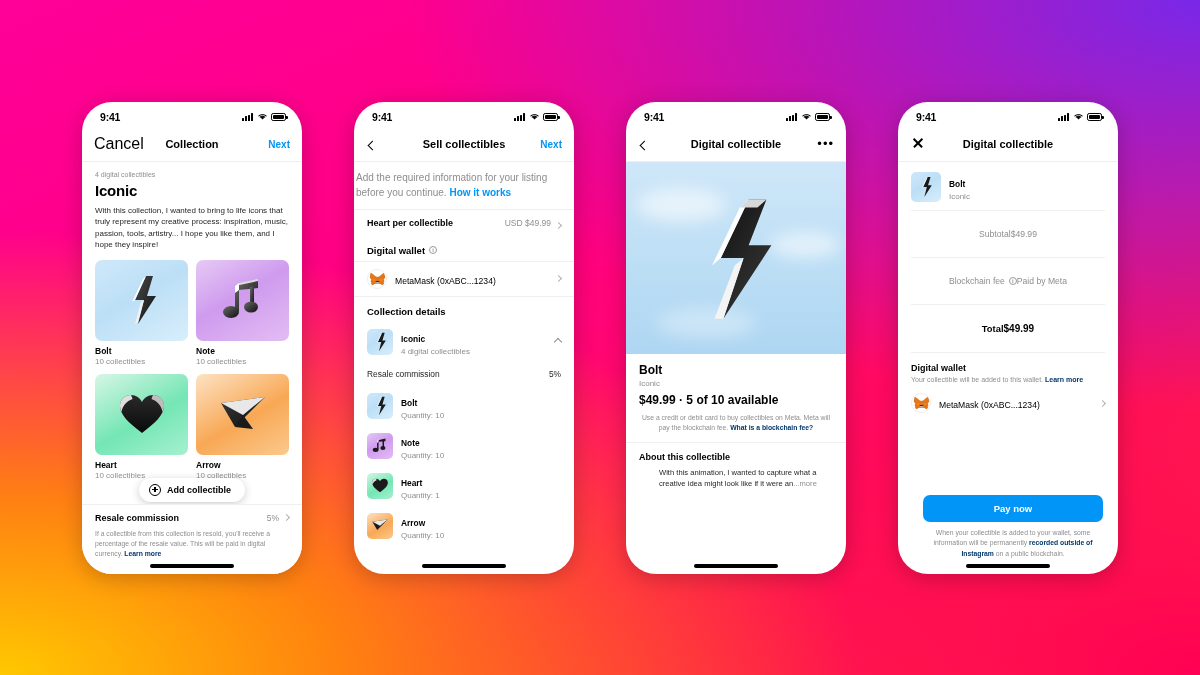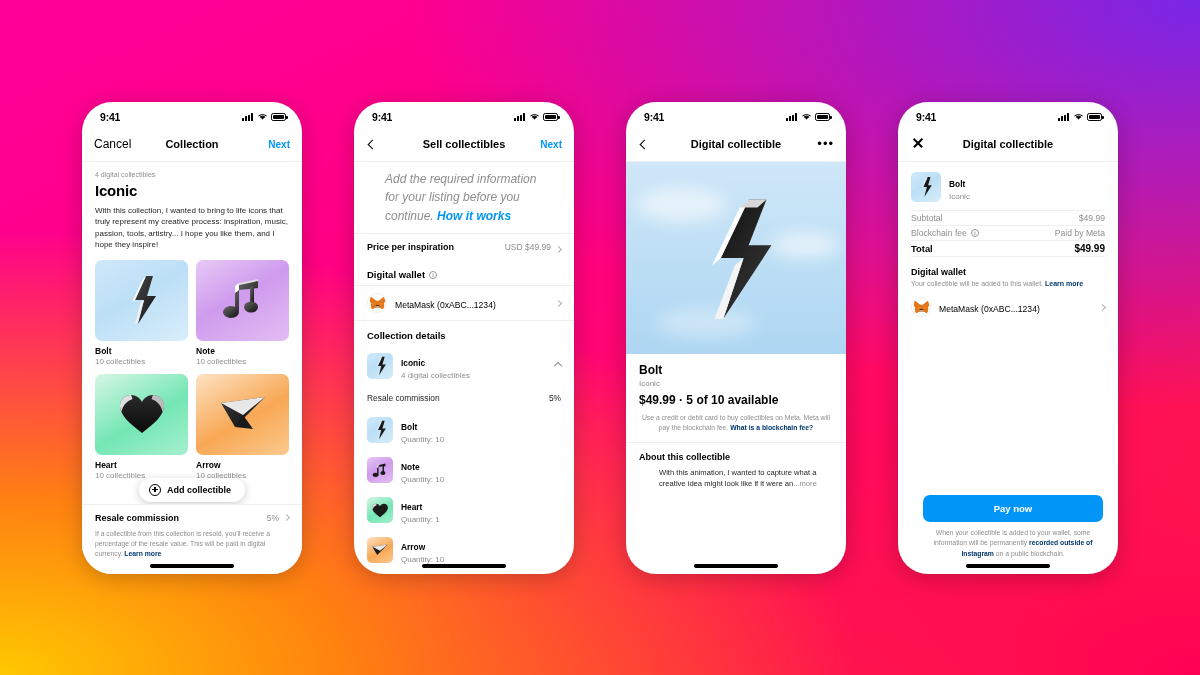--- a/index.html
+++ b/index.html
@@ -33,21 +33,21 @@
   .bars i { width: 2px; background: #000; border-radius: 0.5px; display: block; }
   .bars i:nth-child(1) { height: 3px; } .bars i:nth-child(2) { height: 4.5px; }
   .bars i:nth-child(3) { height: 6px; } .bars i:nth-child(4) { height: 8px; }
   .batt { width: 15px; height: 8px; border: 1px solid #000; border-radius: 2.2px; position: relative; }
   .batt::after { content:""; position:absolute; left:1px; top:1px; bottom:1px; right:1px; background:#000; border-radius:1px; }
   .batt::before { content:""; position:absolute; right:-2.5px; top:2.4px; width:1.5px; height:3px; background:#000; border-radius:0 1px 1px 0; }
 
   
   .navbar { height: 34px; display: flex; align-items: center; padding: 0 12px; border-bottom: 1px solid #efefef; flex: none; position: relative; }
   .nav-title { position: absolute; left: 0; right: 0; text-align: center; font-size: 11px; font-weight: bold; color: #000; pointer-events: none; }
-  .nav-left { font-size: 12px; color: #000; z-index: 2; }
+  .nav-left { font-size: 16px; color: #000; z-index: 2; }
   .nav-right { margin-left: auto; font-size: 10px; font-weight: bold; color: #0095F6; z-index: 2; }
   .chev-back { display:inline-block; width:7px; height:7px; border-left:1.6px solid #000; border-bottom:1.6px solid #000; transform: rotate(45deg); margin-left:3px; }
   .xmark { display:inline-block; width:12px; height:12px; position:relative; margin-left:2px; }
   .xmark::before, .xmark::after { content:""; position:absolute; left:0; top:5px; width:12px; height:1.6px; background:#000; }
   .xmark::before { transform: rotate(45deg);} .xmark::after { transform: rotate(-45deg);} 
   .dots { margin-left:auto; font-size: 13px; color:#000; line-height:0; letter-spacing:1px; z-index:2;}
 
   .body { flex: 1; overflow: hidden; position: relative; }
   .pad { padding: 0 13px; }
 
@@ -83,21 +83,21 @@
   .rb-label { font-size: 9px; font-weight: bold; color:#000; }
   .rb-value { font-size: 8.5px; color:#8e8e8e; display:flex; align-items:center; gap:5px; }
   .chev-r { display:inline-block; width:5px; height:5px; border-right:1.3px solid #b0b0b0; border-top:1.3px solid #b0b0b0; transform: rotate(45deg); }
   .fineprint { font-size: 6.8px; color:#8e8e8e; line-height:1.5; margin-top:6px; }
   .link { color:#00376B; font-weight:bold; }
   .link-blue { color:#0095F6; font-weight:bold; }
 
   .homebar { position:absolute; left:50%; transform:translateX(-50%); bottom:6px; width:84px; height:3.4px; background:#000; border-radius:3px; }
 
   
-  .intro { font-size: 12px; color:#8e8e8e; line-height:1.55; padding: 8px 31px 8px; font-style: italic; }
+  .intro { font-size: 10px; color:#8e8e8e; line-height:1.55; padding: 8px 2px 8px; }
   .listrow { display:flex; align-items:center; justify-content:space-between; padding: 8px 13px; border-top:1px solid #efefef; }
   .lr-left { font-size: 9px; font-weight:bold; color:#000; display:flex; align-items:center; gap:4px; }
   .lr-right { font-size: 8.5px; color:#8e8e8e; display:flex; align-items:flex-end; gap:5px; }
   .info-i { width:8px;height:8px;border:1.1px solid #9a9a9a;border-radius:50%;font-size:6px;color:#9a9a9a;display:inline-flex;align-items:center;justify-content:center;font-weight:bold;font-style:normal;line-height:1;}
   .section-h { font-size: 9.5px; font-weight:bold; color:#000; padding: 9px 13px 5px; }
   .item { display:flex; align-items:center; gap:8px; padding: 6px 13px; }
   .item .sq { width: 26px; height:26px; border-radius:5px; flex:none; display:flex;align-items:center;justify-content:center; }
   .item-txt .t { font-size: 8.4px; font-weight:bold; color:#000; }
   .item-txt .s { font-size: 8px; color:#8e8e8e; margin-top:1px; }
   .chev-up { margin-left:auto; width:6px;height:6px;border-left:1.3px solid #8e8e8e;border-top:1.3px solid #8e8e8e;transform:rotate(45deg); }
@@ -107,21 +107,21 @@
   
   .hero { height: 192px; background: linear-gradient(180deg,#cfe7f8 0%,#bcdef5 55%,#aed6f2 100%); position:relative; display:flex;align-items:center;justify-content:center; }
   .cloud { position:absolute; background: rgba(255,255,255,0.55); border-radius:50%; filter: blur(8px); }
   .p-title { font-size: 12px; font-weight:bold; color:#000; }
   .p-sub { font-size: 8px; color:#8e8e8e; margin-top:2px; }
   .p-price { font-size: 12px; font-weight:bold; color:#000; margin-top:5px; }
   .bluebtn { background:#0095F6; color:#fff; font-size:9.5px; font-weight:bold; text-align:center; border-radius:7px; padding:8px 0; border:none; width:100%; font-family:inherit; }
   .center-fine { font-size:6.8px; color:#8e8e8e; line-height:1.55; text-align:center; margin-top:6px; }
 
   
-  .kv { display:flex; justify-content:space-between; align-items:center; padding: 0 13px; }
+  .kv { display:flex; justify-content:center; align-items:center; padding: 16px 13px; }
   .kv .k { font-size: 8.6px; color:#8e8e8e; display:flex;align-items:center;gap:4px; }
   .kv .v { font-size: 8.6px; color:#8e8e8e; }
   .kv.total .k { color:#000; font-weight:bold; font-size:9.4px; }
   .kv.total .v { color:#000; font-weight:bold; font-size:10px; }
   .sep { height:1px; background:#efefef; margin: 2px 13px; }
   .wallet-h { font-size: 9px; font-weight:bold; color:#000; padding: 8px 13px 0; }
   .wallet-d { font-size: 7px; color:#8e8e8e; line-height:1.5; padding: 2px 13px 0; }
   .fox { width: 20px; height:20px; border-radius:50%; background:#fff; border:1px solid #eee; display:flex;align-items:center;justify-content:center; flex:none; overflow:hidden;}
   .paybox { position:absolute; left:10px; right:0; bottom:14px; padding: 0 15px; margin-top: 33px; }
 </style>
@@ -284,21 +284,21 @@
       <span class="nav-title">Sell collectibles</span>
       <span class="nav-right">Next</span>
     </div>
 
     <div class="body">
       <div class="intro">
         <span>Add the required information for your listing before you continue. </span><span class="link-blue">How it works</span>
       </div>
 
       <div class="listrow">
-        <span class="lr-left">Price per inspiration</span>
+        <span class="lr-left">Heart per collectible</span>
         <span class="lr-right">
           <span>USD $49.99</span>
           <span class="chev-r"></span>
         </span>
       </div>
 
       <div class="section-h" style="display:flex;align-items:center;gap:4px;">
         <span>Digital wallet</span>
         <i class="info-i">i</i>
       </div>

